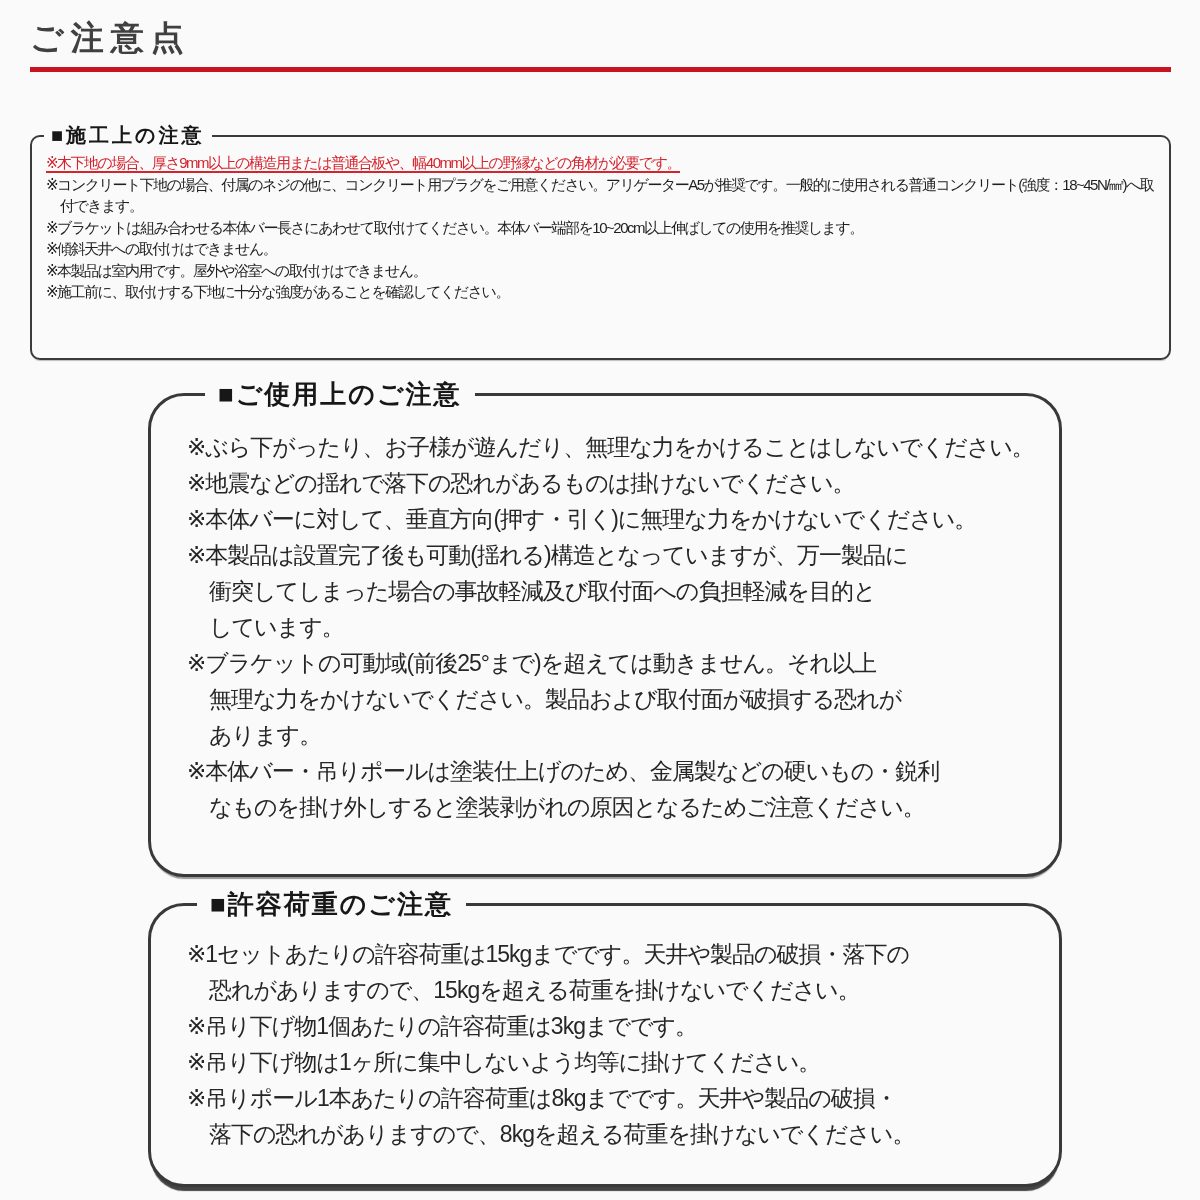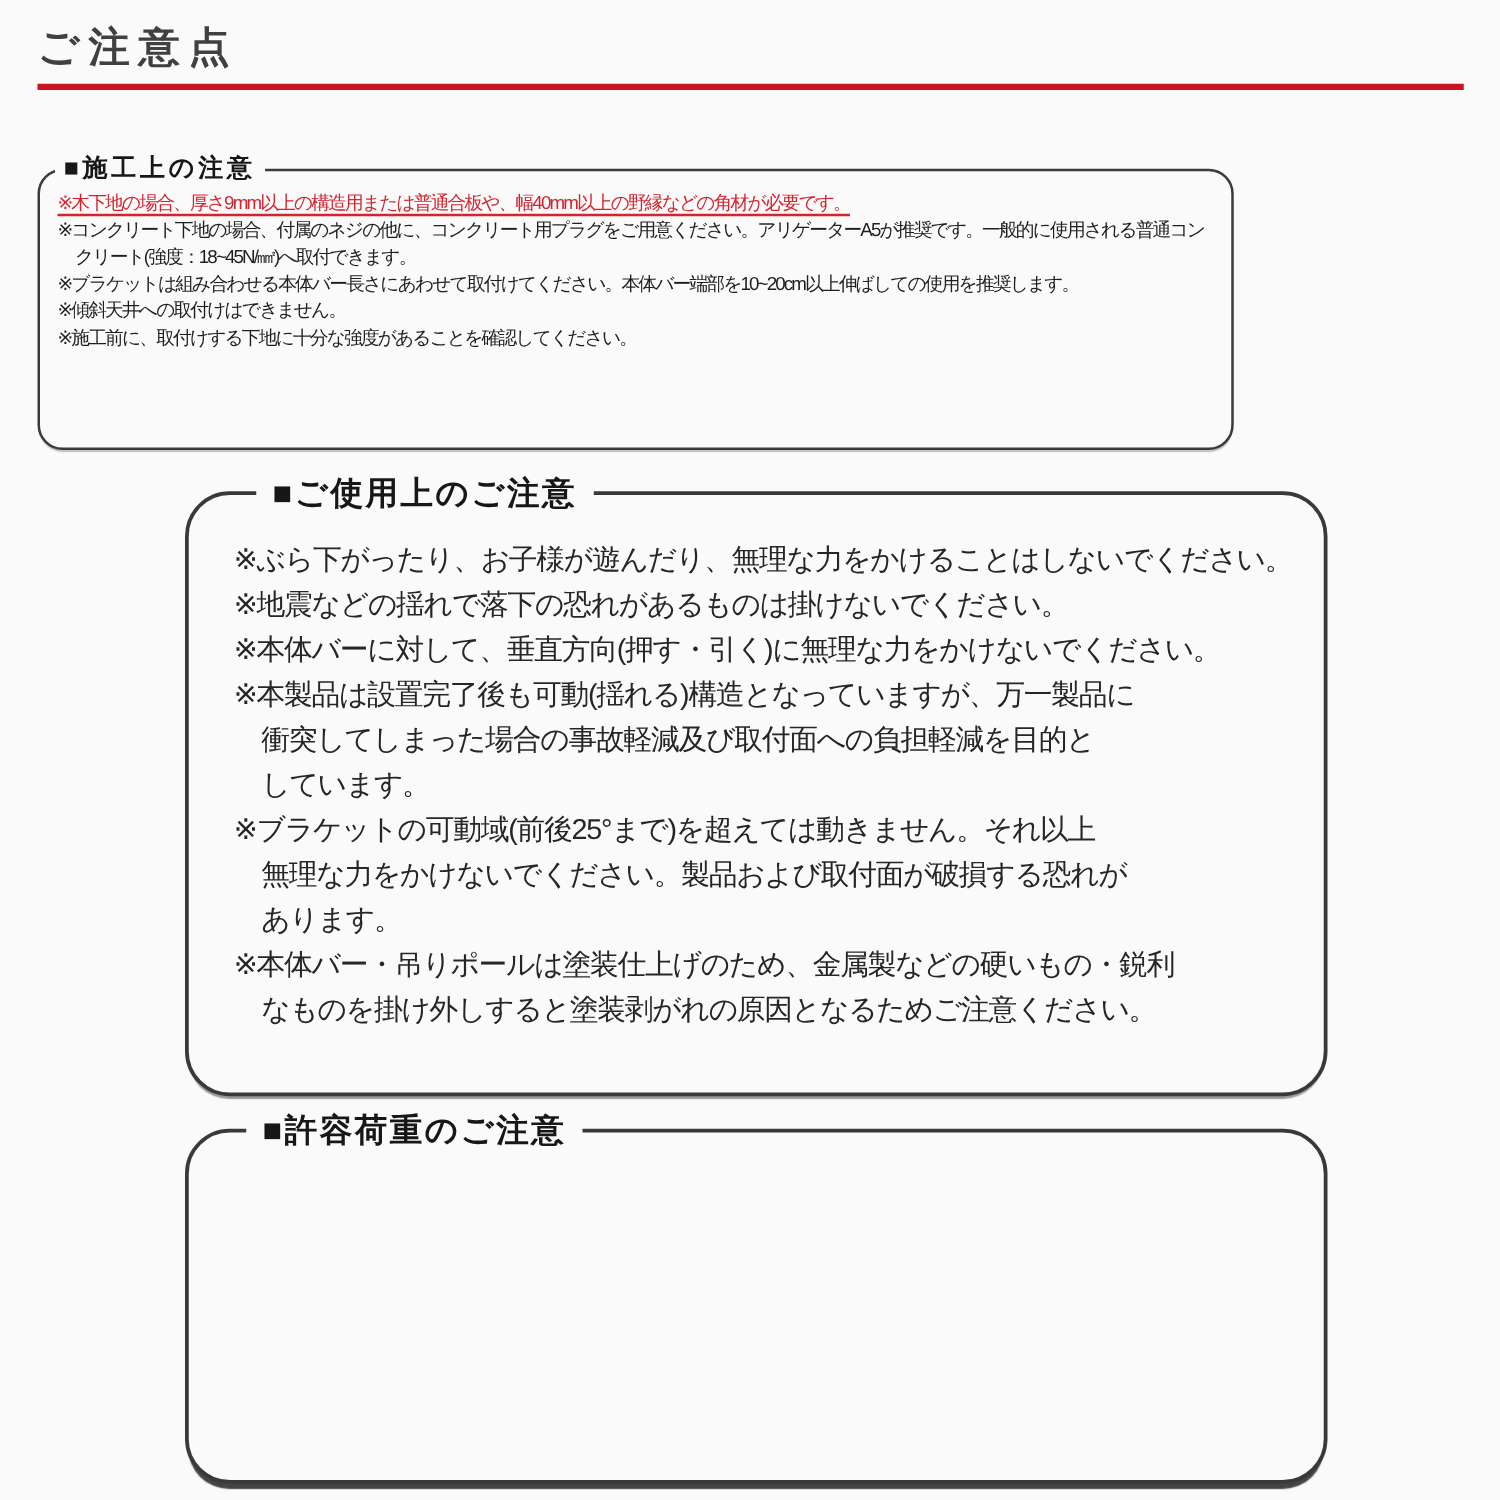--- a/index.html
+++ b/index.html
@@ -30,22 +30,22 @@
 
   .box{position:absolute;background:var(--page-bg);}
   .legend{
     position:absolute;background:var(--page-bg);
     font-weight:700;color:#171717;white-space:nowrap;
   }
   .note{margin:0;white-space:pre-line;}
 
   
   .box1{
-    left:30px;top:135px;width:957px;height:225px;
-    border:2px solid #3b3b3b;border-radius:20px;
+    left:30px;top:135px;width:1141px;height:225px;
+    border:2px solid #3b3b3b;border-radius:10px;
     box-shadow:0 3px 1px -2px rgba(80,80,80,.35);
   }
   .legend1{
     top:-12px;left:12px;padding:0 7px;
     font-size:20px;line-height:20px;letter-spacing:3px;
   }
   .content1{
     padding:15px 12px 0 14px;
     font-size:15px;line-height:21.5px;letter-spacing:-1.5px;
   }
@@ -93,20 +93,21 @@
   <h1 class="page-title">ご注意点</h1>
   <div class="red-rule"></div>
 
   <section class="box box1">
     <div class="legend legend1">■施工上の注意</div>
     <div class="content1">
       <p class="note note-red"><span>※木下地の場合、厚さ9mm以上の構造用または普通合板や、幅40mm以上の野縁などの角材が必要です。</span></p>
       <p class="note">※コンクリート下地の場合、付属のネジの他に、コンクリート用プラグをご用意ください。アリゲーターA5が推奨です。一般的に使用される普通コンクリート(強度：18~45N/㎟)へ取付できます。</p>
       <p class="note">※ブラケットは組み合わせる本体バー長さにあわせて取付けてください。本体バー端部を10~20cm以上伸ばしての使用を推奨します。</p>
       <p class="note">※傾斜天井への取付けはできません。</p>
+      <p class="note">※本製品は室内用です。屋外や浴室への取付けはできません。</p>
       <p class="note">※施工前に、取付けする下地に十分な強度があることを確認してください。</p>
     </div>
   </section>
 
   <section class="box box2">
     <div class="legend legend2">■ご使用上のご注意</div>
     <div class="content2">
       <p class="note">※ぶら下がったり、お子様が遊んだり、無理な力をかけることはしないでください。</p>
       <p class="note">※地震などの揺れで落下の恐れがあるものは掛けないでください。</p>
       <p class="note">※本体バーに対して、垂直方向(押す・引く)に無理な力をかけないでください。</p>
@@ -116,15 +117,23 @@
       <p class="note">※ブラケットの可動域(前後25°まで)を超えては動きません。それ以上
 無理な力をかけないでください。製品および取付面が破損する恐れが
 あります。</p>
       <p class="note">※本体バー・吊りポールは塗装仕上げのため、金属製などの硬いもの・鋭利
 なものを掛け外しすると塗装剥がれの原因となるためご注意ください。</p>
     </div>
   </section>
 
   <section class="box box3">
     <div class="legend legend3">■許容荷重のご注意</div>
+    <div class="content3">
+      <p class="note">※1セットあたりの許容荷重は15kgまでです。天井や製品の破損・落下の
+恐れがありますので、15kgを超える荷重を掛けないでください。</p>
+      <p class="note">※吊り下げ物1個あたりの許容荷重は3kgまでです。</p>
+      <p class="note">※吊り下げ物は1ヶ所に集中しないよう均等に掛けてください。</p>
+      <p class="note">※吊りポール1本あたりの許容荷重は8kgまでです。天井や製品の破損・
+落下の恐れがありますので、8kgを超える荷重を掛けないでください。</p>
+    </div>
   </section>
 
 </div>
 
 </body></html>

